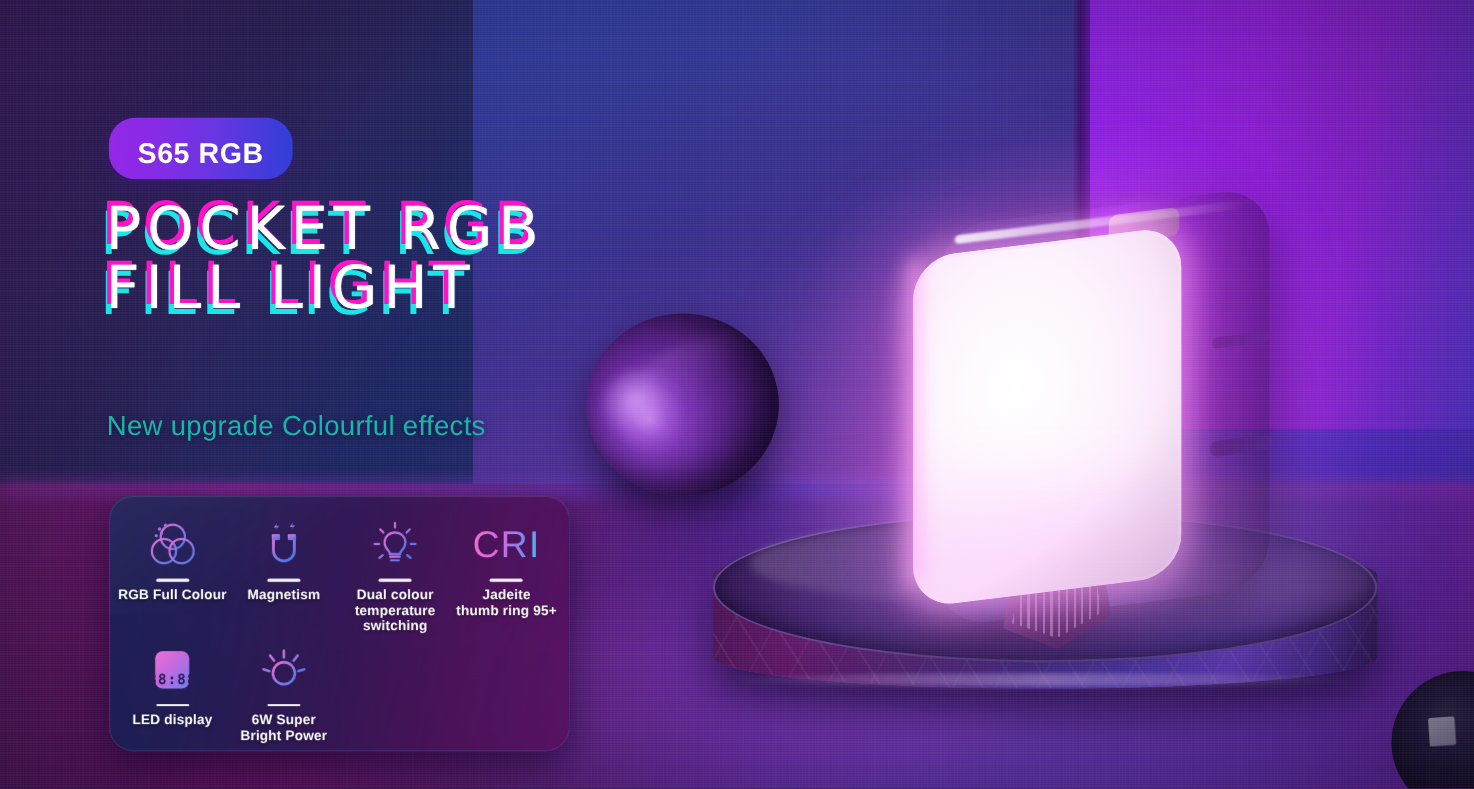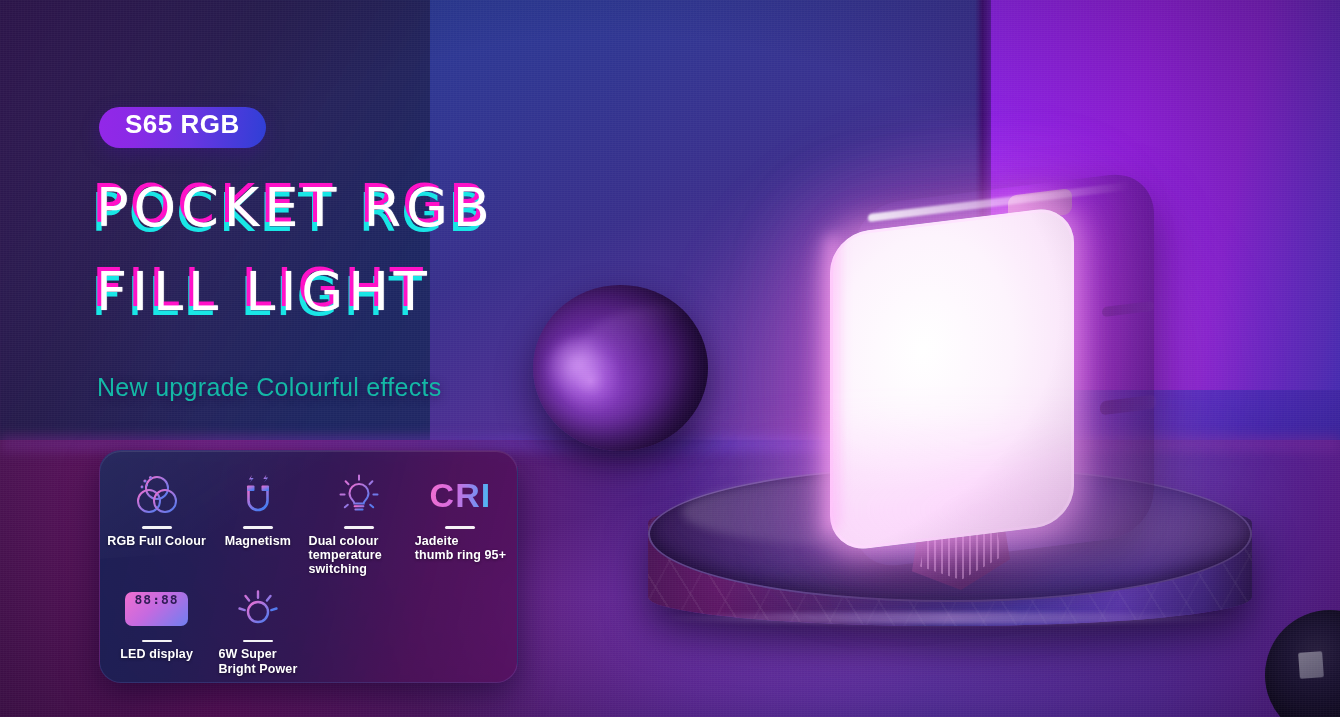--- a/index.html
+++ b/index.html
@@ -141,61 +141,61 @@
     clip-path:polygon(6% 0,94% 0,100% 60%,50% 100%,0 60%);
     opacity:.92;}
   .prod-clip-st{position:absolute;left:108px;top:360px;width:82px;height:44px;
     transform:skewY(-7deg);opacity:.55;
     background:repeating-linear-gradient(90deg,rgba(255,210,255,.8) 0 2px,rgba(255,255,255,0) 2px 7px);
     clip-path:polygon(6% 0,94% 0,100% 58%,50% 100%,0 58%);}
   .prod-shadow{position:absolute;left:760px;top:548px;width:360px;height:64px;border-radius:50%;
     background:radial-gradient(ellipse,rgba(22,4,46,.6) 0%,rgba(22,4,46,0) 72%);filter:blur(8px);}
 
   
-  .badge{position:absolute;left:99px;top:107px;padding:4px 26px 11px;border-radius:24px;
+  .badge{position:absolute;left:99px;top:107px;padding:19px 26px 11px;border-radius:24px;
     background:linear-gradient(95deg,#9327e8 0%,#8a2ae6 22%,#6a35e2 55%,#2f3fd6 100%);
     color:#fff;font-size:26px;font-weight:700;letter-spacing:.5px;line-height:1;
     box-shadow:0 6px 18px rgba(60,20,130,.45);}
 
   .headline{position:absolute;left:96px;top:182px;}
   .hl{position:relative;font-size:54px;line-height:.98;font-weight:400;letter-spacing:5px;
     color:#fff;font-family:"DejaVu Sans","Liberation Sans",sans-serif;
     text-shadow:
       -4px -4px 0 #ff12c8,
       -5px 5px 0 #19e6e6,
       0 0 1px rgba(255,255,255,.9);
     white-space:nowrap;}
-  .hl + .hl{margin-top:31px;}
+  .hl + .hl{margin-top:1px;}
   .subhead{position:absolute;left:97px;top:373px;color:#14b8a6;font-size:25px;font-weight:400;
     letter-spacing:.3px;text-shadow:0 2px 8px rgba(30,0,60,.6);}
 
   
   .panel{position:absolute;left:99px;top:450px;width:419px;height:233px;border-radius:22px;
     background:linear-gradient(104deg,rgba(22,34,86,.88) 0%,rgba(26,32,84,.86) 24%,rgba(44,24,82,.84) 52%,rgba(72,17,86,.80) 76%,rgba(86,14,92,.76) 100%);
     border:1px solid rgba(150,150,255,.16);
     box-shadow:0 12px 34px rgba(10,2,36,.5), inset 0 1px 0 rgba(255,255,255,.1);
     backdrop-filter:blur(3px);overflow:hidden;}
   .panel-sheen{position:absolute;left:-10%;top:-40%;width:120%;height:80%;
     background:linear-gradient(150deg,rgba(255,255,255,.07) 0%,rgba(255,255,255,0) 55%);
     transform:rotate(-4deg);pointer-events:none;}
   .grid{position:absolute;inset:0;display:grid;grid-template-columns:repeat(4,1fr);
     grid-template-rows:1fr 1fr;padding:12px 6px 8px;}
   .cell{display:flex;flex-direction:column;align-items:center;justify-content:flex-start;
     position:relative;padding-top:6px;}
   .cell .ico{height:52px;display:flex;align-items:center;justify-content:center;}
   .dash{width:30px;height:2.5px;border-radius:2px;background:#fff;margin:5px 0 5px;opacity:.95;}
-  .cap{color:#fff;font-size:12.5px;font-weight:700;line-height:1.15;
+  .cap{color:#fff;font-size:12.5px;font-weight:700;line-height:1.15;text-align:center;
     letter-spacing:.1px;text-shadow:0 1px 3px rgba(0,0,0,.45);}
   .cap.wide{white-space:nowrap;}
-  .cri{font-size:34px;font-weight:700;letter-spacing:1px;line-height:1;
+  .cri{font-size:34px;font-weight:400;letter-spacing:1px;line-height:1;
     background:linear-gradient(95deg,#f06fd0 0%,#d56ce0 40%,#7b8ef0 75%,#3fc8f5 100%);
     -webkit-background-clip:text;background-clip:text;color:transparent;}
-  .ledbox{width:63px;height:34px;border-radius:7px;
+  .ledbox{width:31px;height:34px;border-radius:7px;
     background:linear-gradient(135deg,#f06fd0 0%,#c56ae0 45%,#6f7ff0 100%);
-    display:flex;align-items:flex-start;justify-content:center;}
+    display:flex;align-items:flex-end;justify-content:center;}
   .ledtxt{font-family:"DejaVu Sans Mono","Liberation Mono",monospace;font-size:13px;font-weight:700;
     color:#2e1b55;letter-spacing:1px;}
   svg{display:block;}
 </style>
 </head>
 <body>
 
 <div class="stage">
 
   <div class="bg-base"></div>

